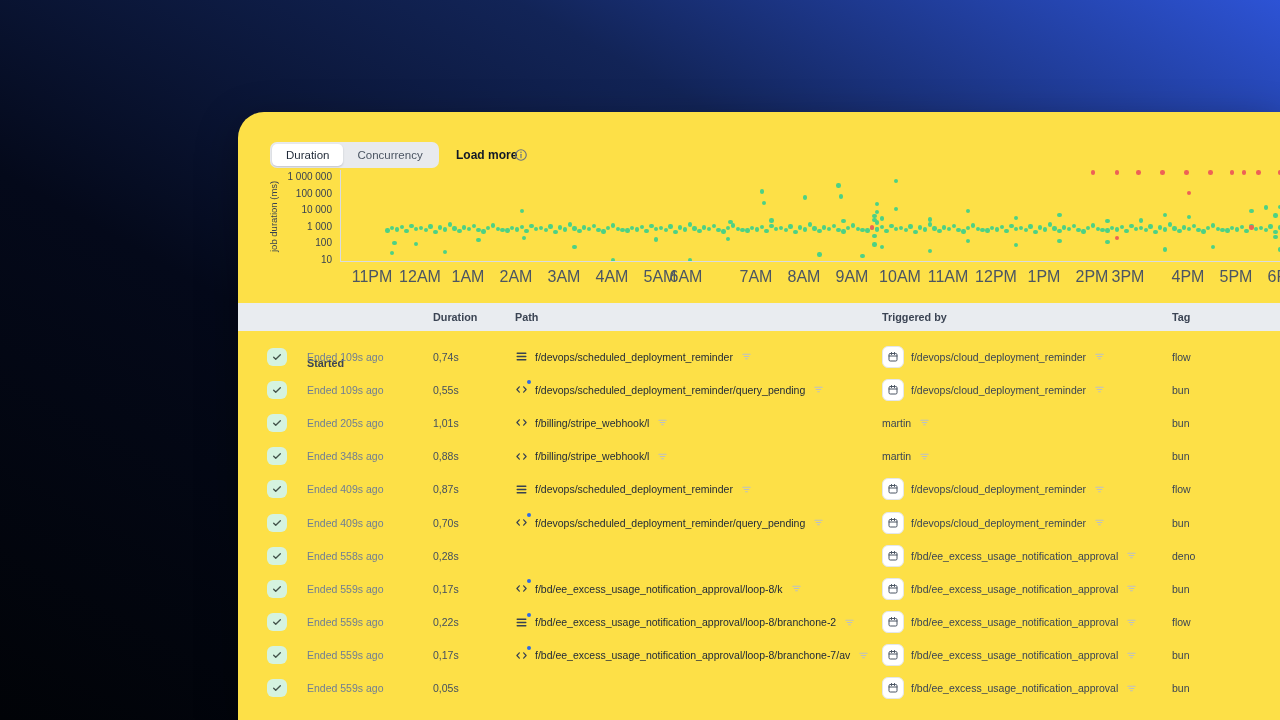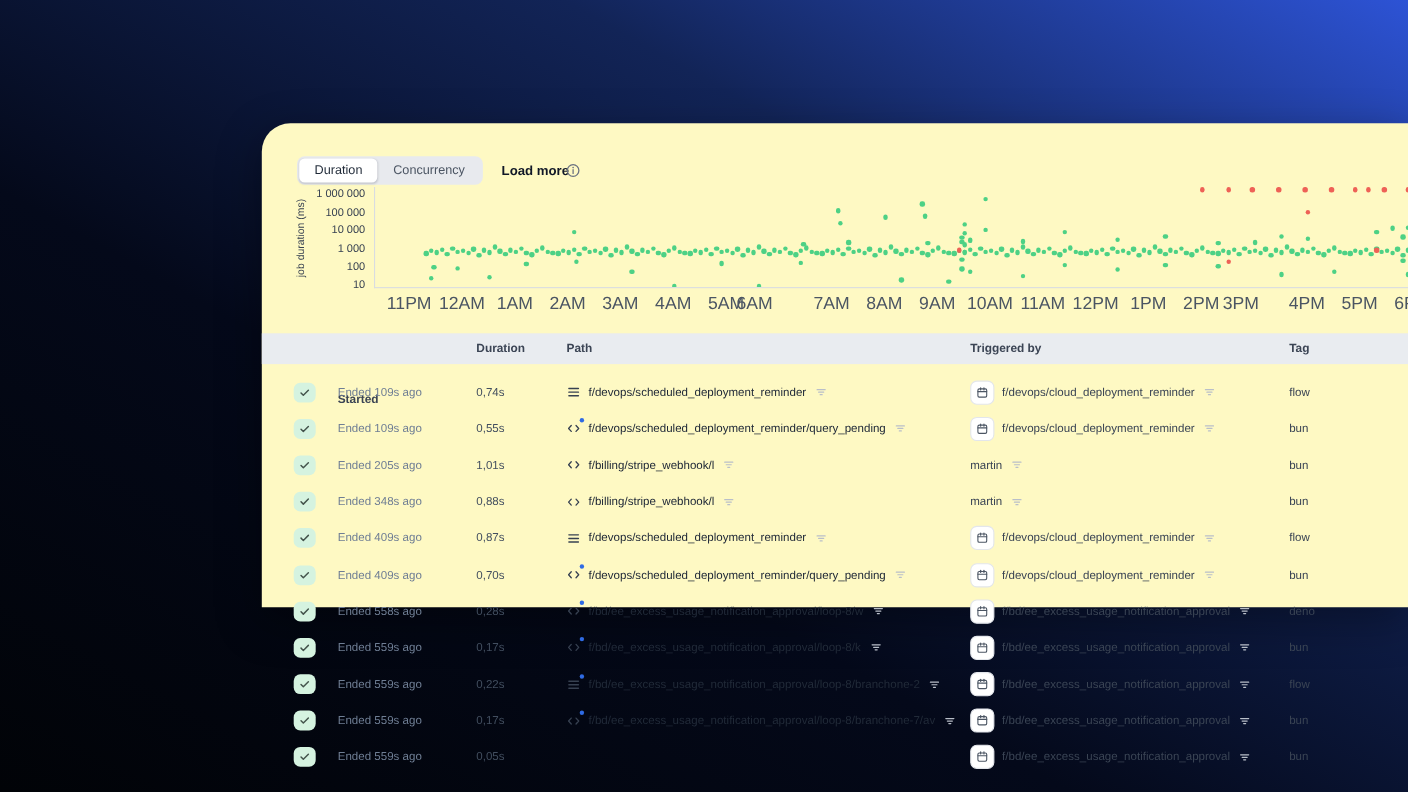--- a/index.html
+++ b/index.html
@@ -3,22 +3,22 @@
 <meta charset="utf-8">
 <style>
   * { box-sizing: border-box; }
   html,body { margin:0; padding:0; }
   body {
     width:1280px; height:720px; overflow:hidden; position:relative;
     font-family:"Liberation Sans", sans-serif;
     background: linear-gradient(to top right, #010307 0%, #04091a 38%, #122457 70%, #2d53d5 100%);
   }
   .card {
-    position:absolute; left:238px; top:112px; width:1042px; height:440px;
-    background:#fef9c3; border-top-left-radius:26px;
+    position:absolute; left:238px; top:112px; width:1042px; height:608px;
+    background:#fde047; border-top-left-radius:26px;
     box-shadow:0 12px 40px rgba(0,0,0,.35);
   }
   
   .tabs {
     position:absolute; left:32px; top:30px; height:26px;
     background:#e8eaee; border-radius:7px; display:flex; padding:2px;
   }
   .tab {
     border:none; background:transparent; cursor:pointer;
     font-family:inherit; font-size:11.5px; color:#4b5563;
@@ -693,41 +693,20 @@
     <span class="cell c-tag">bun</span>
   </div>
       <div class="trow">
     <span class="badge">
       <svg viewBox="0 0 24 24" width="10" height="10">
         <path d="M4 12.5l5 5L20 6.5" stroke="#44544c" stroke-width="3.2" fill="none" stroke-linecap="round" stroke-linejoin="round"></path>
       </svg>
     </span>
     <span class="cell c-started">Ended 558s ago</span>
     <span class="cell c-duration">0,28s</span>
-    <span class="cell c-path">
-      <span class="picon">
-            <svg viewBox="0 0 24 24" width="13" height="13">
-              <g stroke="#374151" stroke-width="2.2" fill="none" stroke-linecap="round" stroke-linejoin="round">
-                <polyline points="8,7 3.5,12 8,17"></polyline>
-                <polyline points="16,7 20.5,12 16,17"></polyline>
-              </g>
-            </svg>
-            <span class="bdot"></span>
-          </span>
-      <span class="ptext">f/bd/ee_excess_usage_notification_approval/loop-8/w</span>
-      <span class="ficon">
-            <svg viewBox="0 0 24 24" width="11" height="11">
-              <g stroke="#b9bfc9" stroke-width="2.4" stroke-linecap="round">
-                <line x1="4" y1="7" x2="20" y2="7"></line>
-                <line x1="7" y1="12" x2="17" y2="12"></line>
-                <line x1="10" y1="17" x2="14" y2="17"></line>
-              </g>
-            </svg>
-          </span>
-    </span>
     <span class="cell c-trig">
       <span class="calbtn">
             <svg viewBox="0 0 24 24" width="12" height="12">
               <g stroke="#4b5563" stroke-width="2" fill="none" stroke-linecap="round">
                 <rect x="4" y="5" width="16" height="15" rx="2.5"></rect>
                 <line x1="4" y1="10" x2="20" y2="10"></line>
                 <line x1="9" y1="3" x2="9" y2="7"></line>
                 <line x1="15" y1="3" x2="15" y2="7"></line>
               </g>
             </svg>

